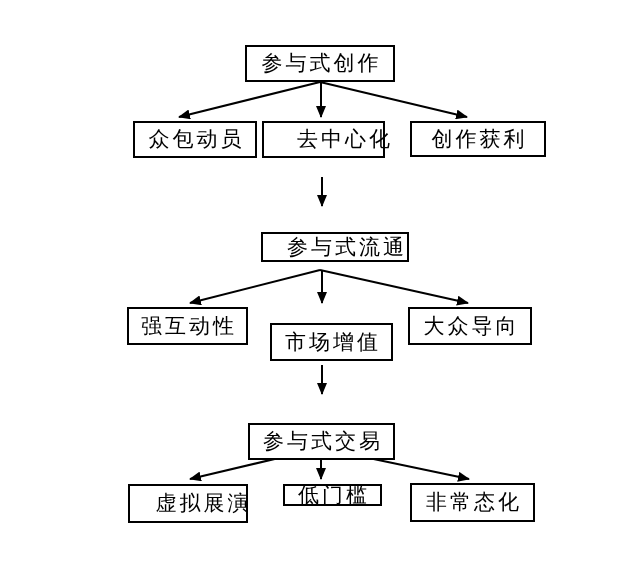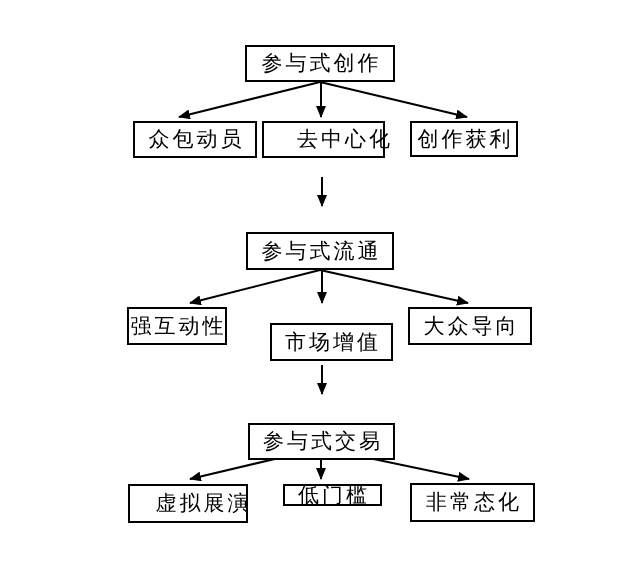--- a/index.html
+++ b/index.html
@@ -36,24 +36,24 @@
     font-size: 21px;
     letter-spacing: 3px;
     text-indent: 3px; 
     white-space: nowrap;
     line-height: 1;
   }
   
   .box-s1-title  { left: 245px; top: 45px;  width: 150px; height: 37px; }
   .box-s1-c0     { left: 113px; top: 121px; width: 124px; height: 37px; margin-left: 20px; }
   .box-s1-c1     { left: 262px; top: 121px; width: 123px; height: 37px; padding-left: 40px; }
-  .box-s1-c2     { left: 410px; top: 121px; width: 108px; height: 36px; }
+  .box-s1-c2     { left: 410px; top: 121px; width: 136px; height: 36px; }
   
-  .box-s2-title  { left: 246px; top: 232px; width: 148px; height: 38px; }
-  .box-s2-c0     { left: 127px; top: 307px; width: 100px; height: 38px; }
+  .box-s2-title  { left: 261px; top: 232px; width: 148px; height: 30px; justify-content: flex-end; }
+  .box-s2-c0     { left: 127px; top: 307px; width: 121px; height: 38px; }
   .box-s2-c1     { left: 270px; top: 323px; width: 123px; height: 38px; }
   .box-s2-c2     { left: 408px; top: 307px; width: 124px; height: 38px; }
   
   .box-s3-title  { left: 248px; top: 423px; width: 147px; height: 37px; }
   .box-s3-c0     { left: 128px; top: 484px; width: 120px; height: 39px; padding-left: 28px; }
   .box-s3-c1     { left: 283px; top: 484px; width: 99px;  height: 22px; }
   .box-s3-c2     { left: 410px; top: 483px; width: 125px; height: 39px; justify-content: center; }
 </style>
 </head>
 <body>

